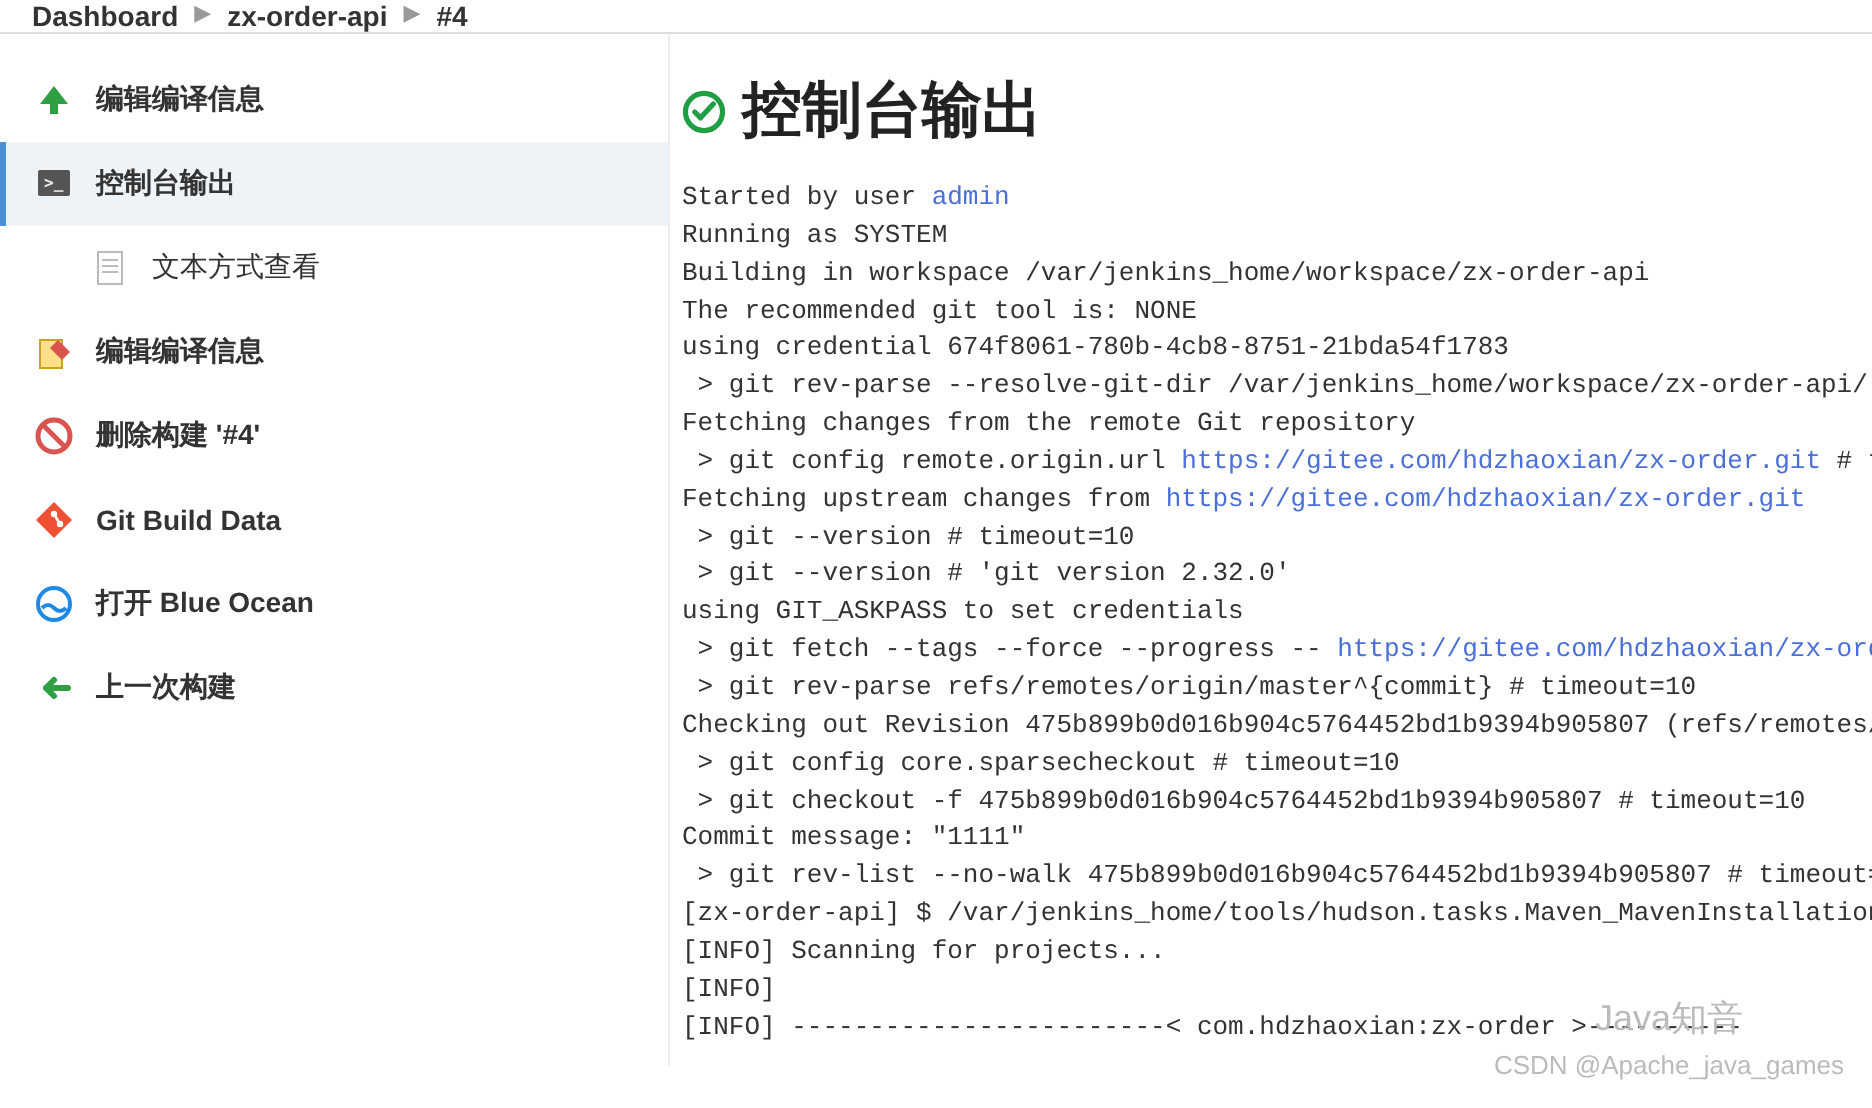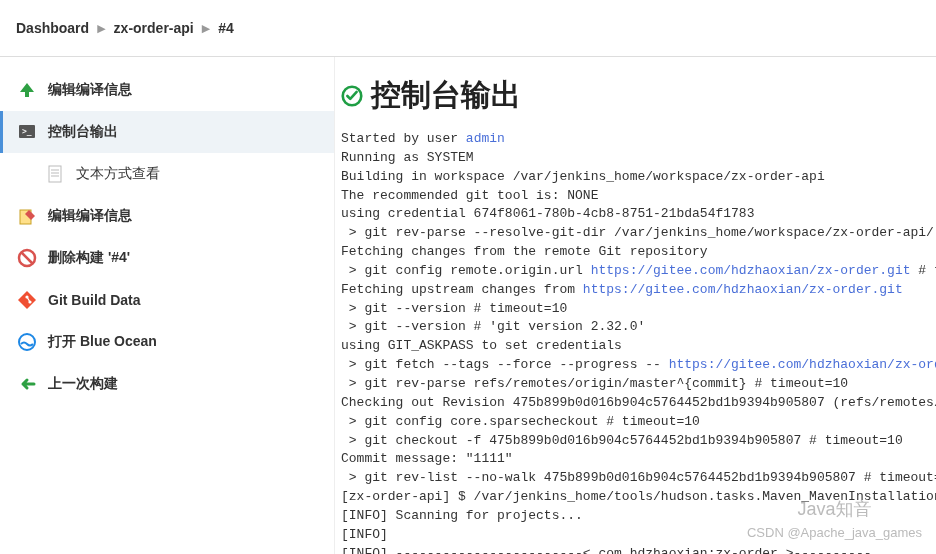--- a/index.html
+++ b/index.html
@@ -1,17 +1,17 @@
 <!DOCTYPE html>
 <html><head>
 <meta charset="utf-8">
 <style>
 * { margin: 0; padding: 0; box-sizing: border-box; }
 body { font-family: Arial, "Microsoft YaHei", sans-serif; font-size: 14px; color: #333; background: #fff; }
-.breadcrumb { padding: 20px 16px; border-bottom: 1px solid #ddd; display: flex; align-items: center; gap: 8px; }
+.breadcrumb { padding: 0 16px; border-bottom: 1px solid #ddd; display: flex; gap: 8px; }
 .breadcrumb .crumb { font-weight: bold; color: #333; cursor: pointer; }
 .breadcrumb .sep { color: #999; font-size: 11px; }
 .layout { display: flex; height: calc(100vh - 38px); }
 .sidebar { width: 335px; background: #fff; padding: 12px 0; border-right: 1px solid #eee; }
 .side-item { display: flex; align-items: center; gap: 10px; padding: 10px 16px; cursor: pointer; font-weight: bold; color: #333; }
 .side-item.active { background: #eef3f7; border-left: 3px solid #4a90d9; padding-left: 13px; }
 .side-item.sub { padding-left: 44px; font-weight: normal; }
 .icon { width: 22px; height: 22px; display: inline-flex; align-items: center; justify-content: center; }
 .main { flex: 1; padding: 18px 0 18px 6px; overflow: hidden; }
 .page-title { display: flex; align-items: center; gap: 8px; margin-bottom: 14px; }

